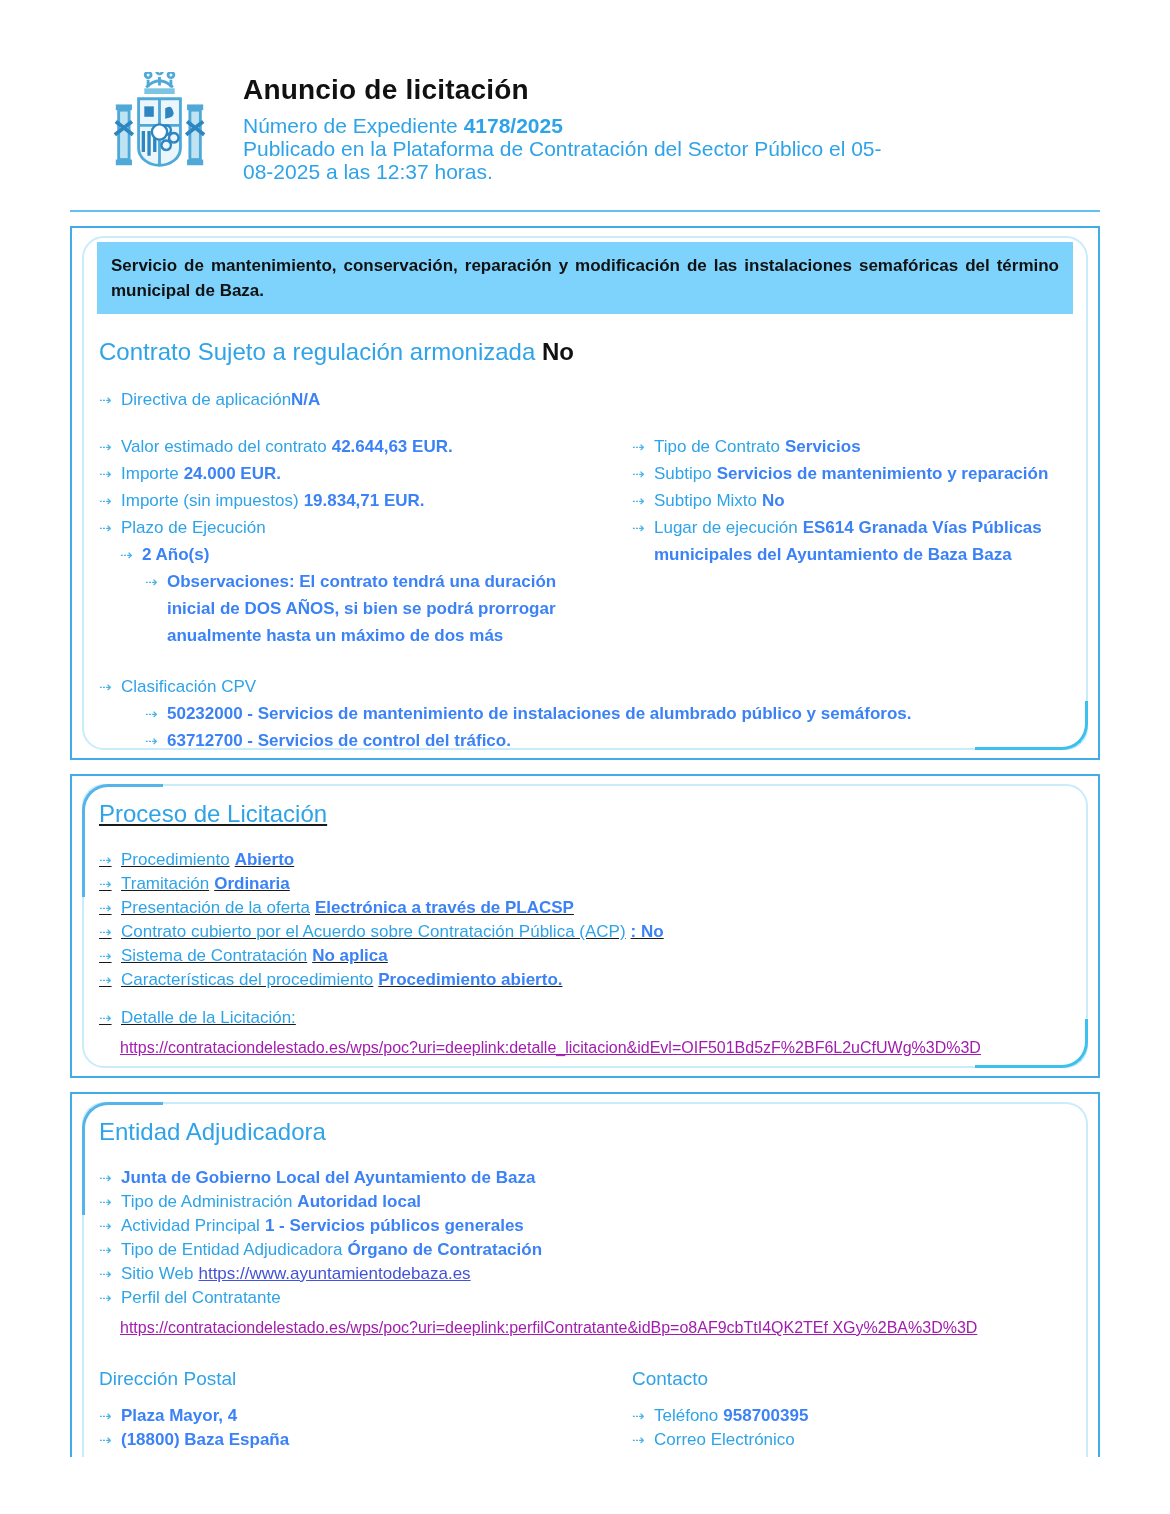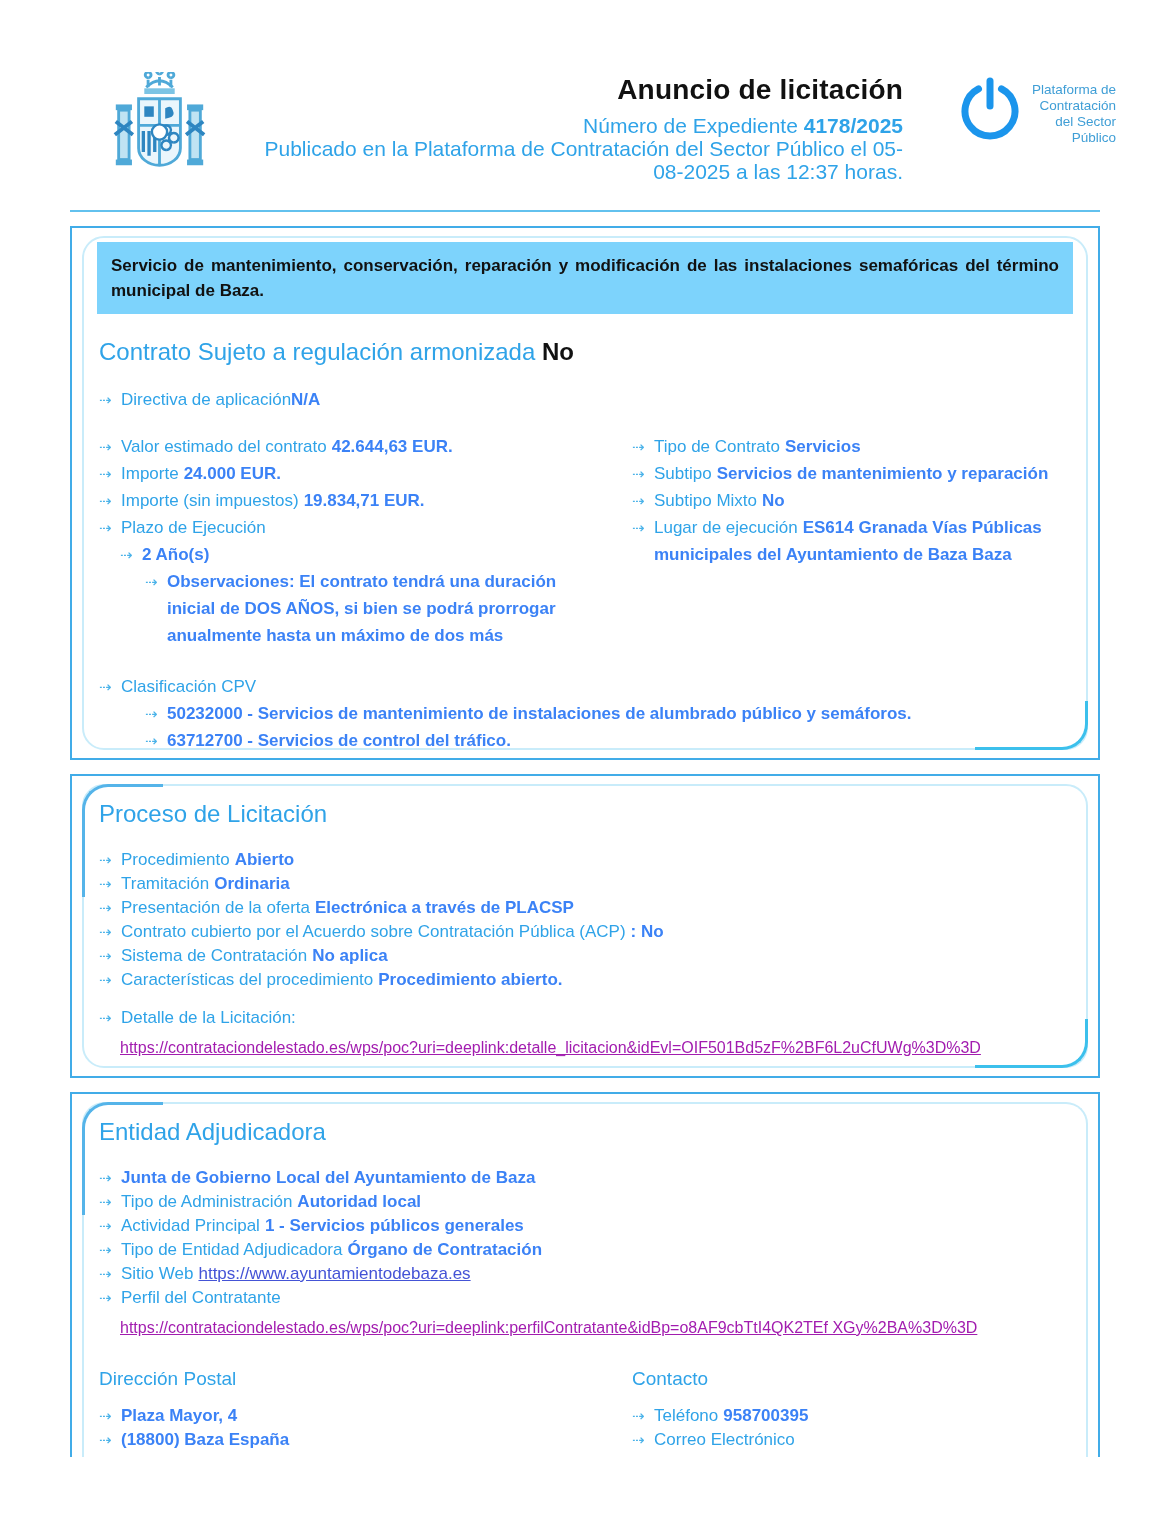--- a/index.html
+++ b/index.html
@@ -5,21 +5,21 @@
   html,body{margin:0;padding:0;background:#ffffff;}
   .page{
     position:relative;
     width:1170px;height:1514px;
     background:#fff;
     font-family:"Liberation Sans","DejaVu Sans",sans-serif;
     color:#1a1a1a;
     overflow:hidden;
   }
   
-  .header{display:flex;align-items:flex-start;padding:72px 54px 0 70px;text-align:right;}
+  .header{display:flex;align-items:flex-start;padding:72px 70px 0 70px;}
   .coat{flex:none;margin-left:42px;}
   .htext{margin-left:36px;width:660px;}
   .htitle{font-size:28px;font-weight:bold;color:#111;margin:2px 0 8px 0;letter-spacing:.2px;}
   .hsub{font-size:21px;line-height:23px;color:#2fa3e8;}
   .hsub .exp-num{font-weight:bold;}
   .plogo{margin-left:auto;display:flex;align-items:flex-start;margin-top:4px;}
   .plogo-text{font-size:13.5px;line-height:16px;color:#3f9ed6;margin-left:10px;margin-top:6px;}
   
   .toprule{height:0;border-top:2px solid #62c1ee;margin:14px 70px 0 70px;}
   
@@ -34,21 +34,21 @@
         border:2px solid #c9ecfa;border-radius:22px;pointer-events:none;}
   .deco-tl{position:absolute;left:10px;top:8px;width:78px;height:110px;
         border-top:3px solid #55b4e9;border-left:3px solid #55b4e9;
         border-top-left-radius:26px;pointer-events:none;}
   .deco-br{position:absolute;right:10px;bottom:8px;width:110px;height:46px;
         border-bottom:3px solid #3cc0ec;border-right:3px solid #3cc0ec;
         border-bottom-right-radius:26px;pointer-events:none;}
   .deco-nb{border-bottom:none;border-bottom-left-radius:0;border-bottom-right-radius:0;}
   .s-inner{position:relative;z-index:1;padding:0 27px;}
   .s1{height:530px;}
-  .s2{height:300px;}
+  .s2{height:300px;text-decoration:underline;}
   .s3{height:363px;border-bottom:none;}
   
   .banner{
     margin:14px -2px 0 -2px;
     background:#7dd3fc;
     color:#111;
     font-size:17px;font-weight:bold;line-height:25px;
     padding:11px 14px;
     text-align:justify;
   }
@@ -107,36 +107,20 @@
           <path d="M57 66 a5 5 0 1 1 .1 0 M65 74 a5 5 0 1 1 .1 0 M57 82 a5 5 0 1 1 .1 0" stroke="#2e86c1" stroke-width="2.5"></path>
           <circle cx="50" cy="63" r="8" fill="#fff" stroke="#2e86c1" stroke-width="2.5"></circle>
         </g>
       </svg>
     </div>
     <div class="htext">
       <div class="htitle">Anuncio de licitación</div>
       <div class="hsub"><span>Número de Expediente </span><span class="exp-num">4178/2025</span></div>
       <div class="hsub">Publicado en la Plataforma de Contratación del Sector Público el 05-08-2025 a las 12:37 horas.</div>
     </div>
-    <div class="plogo">
-      <span>
-        <svg width="64" height="66" viewBox="0 0 64 66">
-          <g fill="none" stroke="#1b95ec" stroke-width="7" stroke-linecap="round">
-            <path d="M20.5 12.8 a 25 25 0 1 0 23 0"></path>
-            <line x1="32" y1="5" x2="32" y2="30"></line>
-          </g>
-        </svg>
-      </span>
-      <div class="plogo-text">
-        <div>Plataforma de</div>
-        <div>Contratación</div>
-        <div>del Sector</div>
-        <div>Público</div>
-      </div>
-    </div>
   </div>
 
   <div class="toprule"></div>
 
   <div class="section s1">
     <div class="deco"></div>
     <div class="deco-br"></div>
     <div class="s-inner">
       <div class="banner">Servicio de mantenimiento, conservación, reparación y modificación de las instalaciones semafóricas del término municipal de Baza.</div>
 

